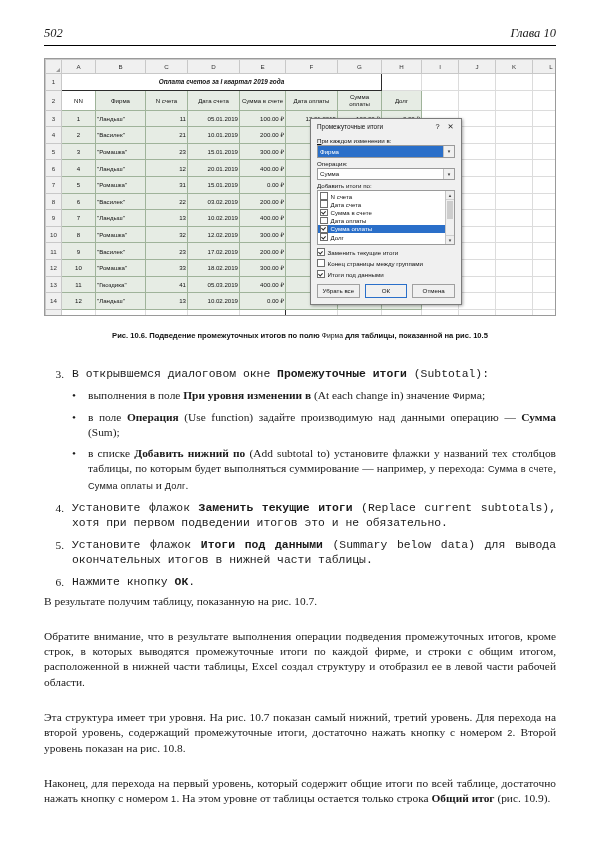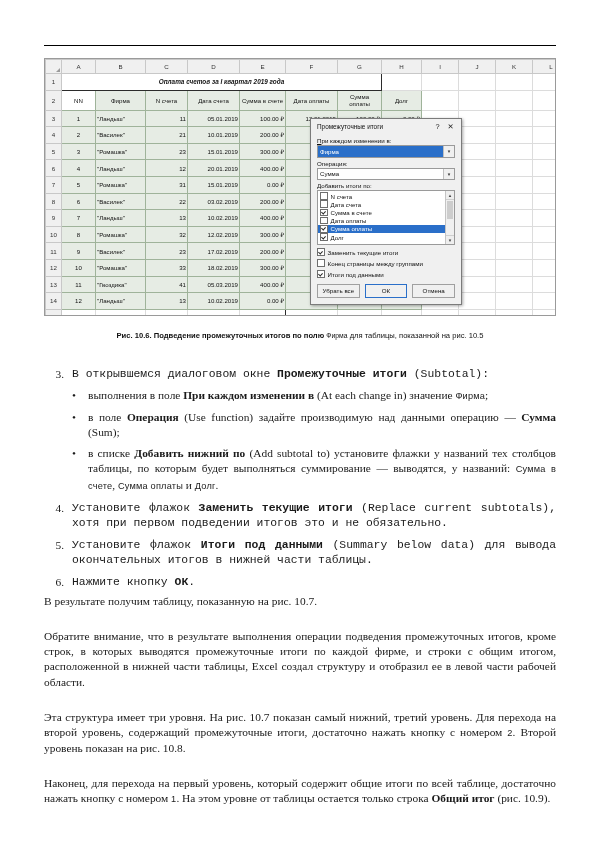--- a/index.html
+++ b/index.html
@@ -114,40 +114,44 @@
   }
   .btn.def{border:1px solid #2a6fc9;}
 
   
   .caption{
     position:absolute;left:44px;top:331px;width:512px;
     font-family:"Liberation Sans", sans-serif;font-size:7.6px;
     font-weight:700;text-align:center;color:#111;
   }
   .caption .mono{font-family:"Liberation Sans", sans-serif;font-weight:400;font-size:6.8px;}
-  .caption .rg{font-weight:400;}
+  .caption .rg{font-weight:700;}
 
   
   .body{position:absolute;left:44px;top:360px;width:512px;font-size:11.4px;line-height:15.1px;}
   .num-item{display:flex;margin-top:7px;}
   .num-item .n{width:20px;flex:none;text-align:right;padding-right:8px;}
   .num-item .t{flex:1;text-align:justify;font-family:Liberation Mono, monospace;}
   .bul{display:flex;margin-top:6px;margin-left:28px;}
   .bul .b{width:16px;flex:none;text-align:left;}
   .bul .t{flex:1;text-align:justify;}
   .para{margin-top:20px;text-align:justify;}
   .para.tight{margin-top:4px;}
   b{font-weight:700;}
   .code{font-family:"Liberation Sans", sans-serif;font-size:9.2px;letter-spacing:.2px;}
 </style>
 </head>
 <body>
 
 <div class="page">
 
+  <div class="runhead">
+    <span class="folio">502</span>
+    <span class="chap">Глава 10</span>
+  </div>
   <div class="rule"></div>
 
   <div class="figure">
     <div class="xl">
       <table>
         <colgroup>
           <col class="rh">
             <col style="width:34px">
             <col style="width:50px">
             <col style="width:42px">
@@ -510,31 +514,31 @@
 
   <div class="body">
 
     <div class="num-item">
       <span class="n">3.</span>
       <span class="t"><span>В открывшемся диалоговом окне </span><b>Промежуточные итоги</b><span> (Subtotal):</span></span>
     </div>
 
     <div class="bul">
       <span class="b">•</span>
-      <span class="t"><span>выполнения в поле </span><b>При каждом изменении в</b><span> (At each change in) значение </span><span class="code">Фирма</span><span>;</span></span>
+      <span class="t"><span>выполнения в поле </span><b>При уровня изменении в</b><span> (At each change in) значение </span><span class="code">Фирма</span><span>;</span></span>
     </div>
 
     <div class="bul">
       <span class="b">•</span>
       <span class="t"><span>в поле </span><b>Операция</b><span> (Use function) задайте производимую над данными операцию — </span><b>Сумма</b><span> (Sum);</span></span>
     </div>
 
     <div class="bul">
       <span class="b">•</span>
-      <span class="t"><span>в списке </span><b>Добавить нижний по</b><span> (Add subtotal to) установите флажки у названий тех столбцов таблицы, по которым будет выполняться суммирование — выводятся, у названий: </span><span class="code">Сумма в счете</span><span>, </span><span class="code">Сумма оплаты</span><span> и </span><span class="code">Долг</span><span>.</span></span>
+      <span class="t"><span>в списке </span><b>Добавить нижний по</b><span> (Add subtotal to) установите флажки у названий тех столбцов таблицы, по которым будет выполняться суммирование — например, у перехода: </span><span class="code">Сумма в счете</span><span>, </span><span class="code">Сумма оплаты</span><span> и </span><span class="code">Долг</span><span>.</span></span>
     </div>
 
     <div class="num-item">
       <span class="n">4.</span>
       <span class="t"><span>Установите флажок </span><b>Заменить текущие итоги</b><span> (Replace current subtotals), хотя при первом подведении итогов это и не обязательно.</span></span>
     </div>
 
     <div class="num-item">
       <span class="n">5.</span>
       <span class="t"><span>Установите флажок </span><b>Итоги под данными</b><span> (Summary below data) для вывода окончательных итогов в нижней части таблицы.</span></span>

